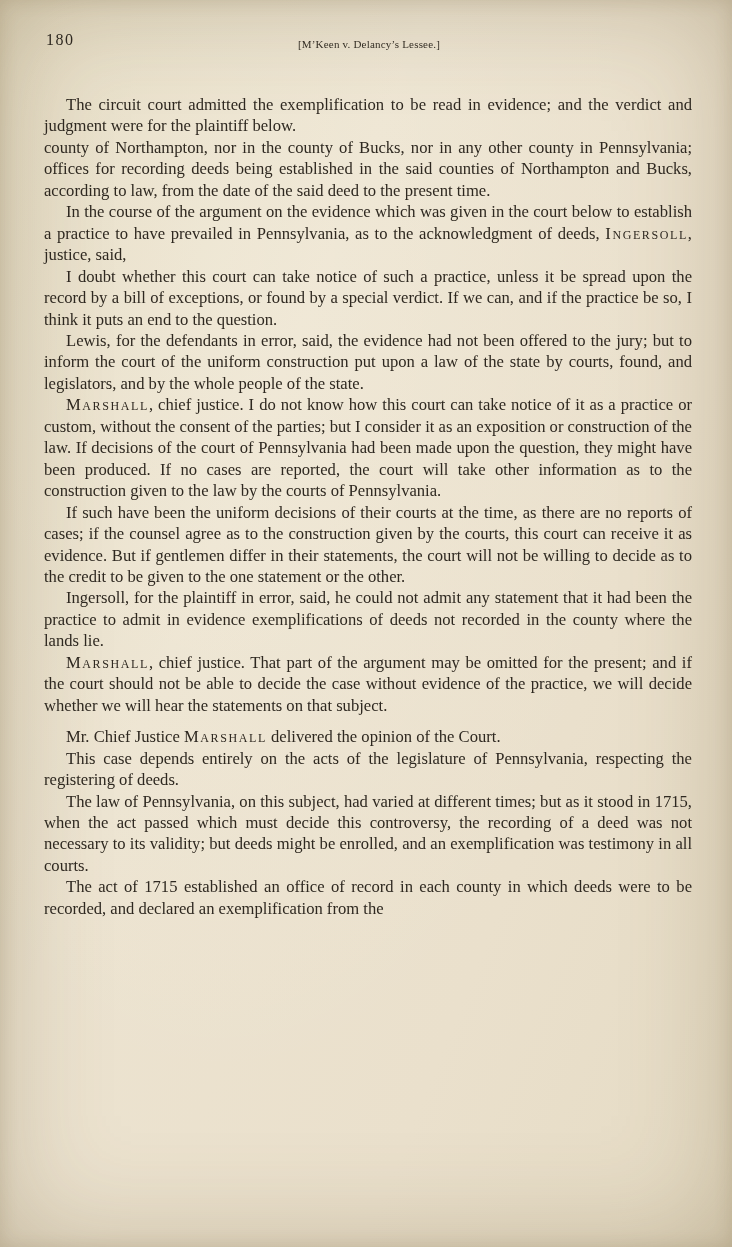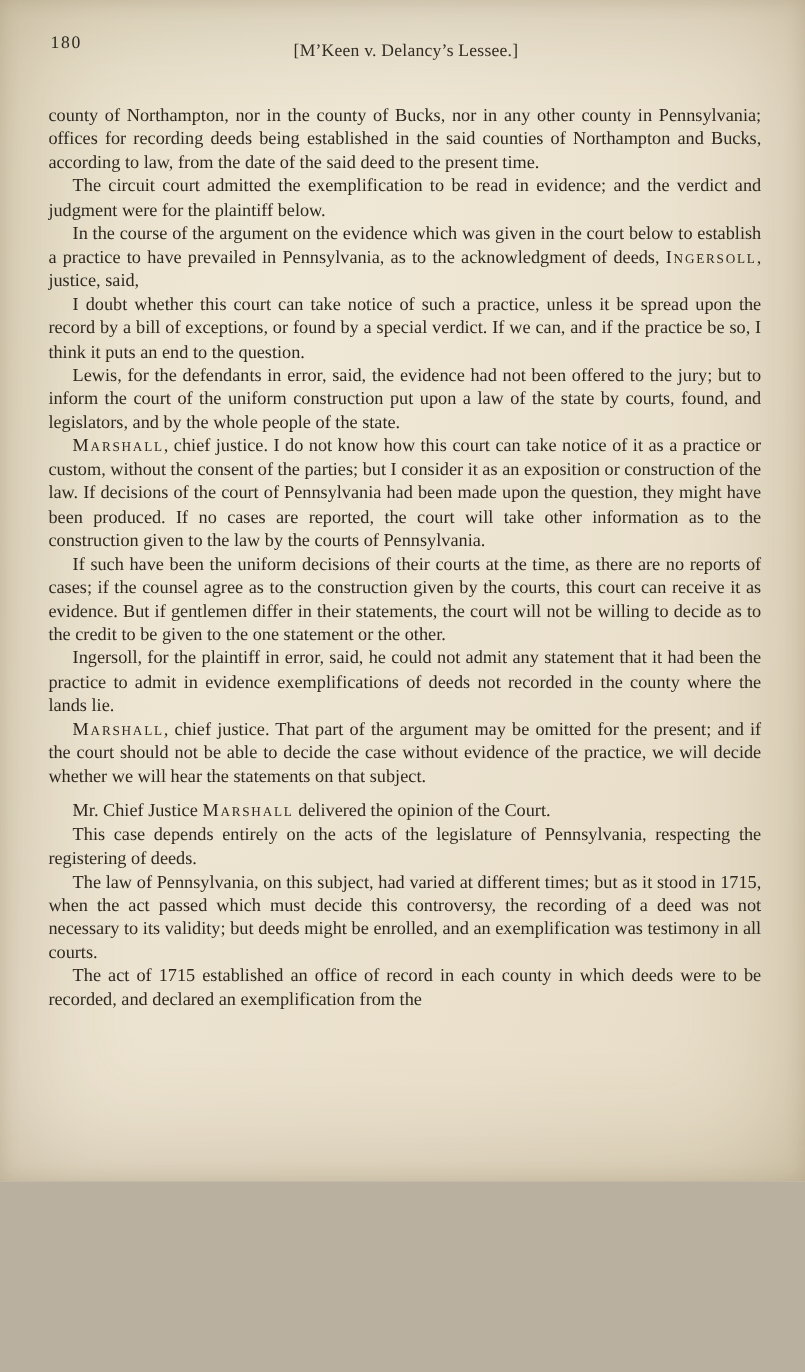--- a/index.html
+++ b/index.html
@@ -1,53 +1,53 @@
 <!DOCTYPE html>
 <html><head>
 <meta charset="utf-8">
 <style>
   html,body{margin:0;padding:0;background:#b9b0a0;}
   .page{
     position:relative;
-    width:732px;height:1074px;
+    width:732px;height:1247px;
     margin:0 auto;
     background:
       radial-gradient(ellipse at 30% 20%, rgba(255,252,240,.25), rgba(0,0,0,0) 60%),
       linear-gradient(112deg,#e2d8bf 0%,#ece3d0 35%,#eae0cc 70%,#e5dbc4 100%);
     box-shadow:inset 0 0 110px rgba(105,85,45,.30), inset 0 0 18px rgba(105,85,45,.18);
     font-family:"Liberation Serif","DejaVu Serif",serif;
     color:#2e2820;
     overflow:hidden;
   }
   .header-row{position:absolute;top:28px;left:46px;right:40px;}
   .page-number{position:absolute;left:0;top:3px;font-size:16px;letter-spacing:1.5px;}
   .court-title{text-align:center;font-size:17.5px;letter-spacing:2.5px;word-spacing:4px;}
-  .caption{text-align:center;font-size:16px;margin-top:10px;letter-spacing:.2px;color:#332d24;}
+  .caption{text-align:center;font-size:11px;margin-top:10px;letter-spacing:.2px;color:#332d24;}
   .body-text{
     position:absolute;top:94px;left:44px;right:40px;
     text-align:justify;
     font-size:16.6px;line-height:21.45px;
     text-rendering:optimizeLegibility;
   }
   p.para{margin:0;}
   p.indent{text-indent:22px;}
   p.section-break{margin-top:10px;}
   .smallcaps{font-variant:small-caps;letter-spacing:1.6px;}
 </style>
 </head>
 <body>
 
 <div class="page">
   <div class="header-row">
     <span class="page-number">180</span>
     <div class="caption">[M’Keen v. Delancy’s Lessee.]</div>
   </div>
   <div class="body-text">
+      <p class="para indent"><span>The circuit court admitted the exemplification to be read in evidence; and the verdict and judgment were for the plaintiff below.</span></p>
       <p class="para"><span>county of Northampton, nor in the county of Bucks, nor in any other county in Pennsylvania; offices for recording deeds being established in the said counties of Northampton and Bucks, according to law, from the date of the said deed to the present time.</span></p>
-      <p class="para indent"><span>The circuit court admitted the exemplification to be read in evidence; and the verdict and judgment were for the plaintiff below.</span></p>
       <p class="para indent"><span>In the course of the argument on the evidence which was given in the court below to establish a practice to have prevailed in Pennsylvania, as to the acknowledgment of deeds, </span><span class="smallcaps">Ingersoll</span><span>, justice, said,</span></p>
       <p class="para indent"><span>I doubt whether this court can take notice of such a practice, unless it be spread upon the record by a bill of exceptions, or found by a special verdict.  If we can, and if the practice be so, I think it puts an end to the question.</span></p>
       <p class="para indent"><span>Lewis, for the defendants in error, said, the evidence had not been offered to the jury; but to inform the court of the uniform construction put upon a law of the state by courts, found, and legislators, and by the whole people of the state.</span></p>
       <p class="para indent"><span class="smallcaps">Marshall</span><span>, chief justice.  I do not know how this court can take notice of it as a practice or custom, without the consent of the parties; but I consider it as an exposition or construction of the law.  If decisions of the court of Pennsylvania had been made upon the question, they might have been produced.  If no cases are reported, the court will take other information as to the construction given to the law by the courts of Pennsylvania.</span></p>
       <p class="para indent"><span>If such have been the uniform decisions of their courts at the time, as there are no reports of cases; if the counsel agree as to the construction given by the courts, this court can receive it as evidence.  But if gentlemen differ in their statements, the court will not be willing to decide as to the credit to be given to the one statement or the other.</span></p>
       <p class="para indent"><span>Ingersoll, for the plaintiff in error, said, he could not admit any statement that it had been the practice to admit in evidence exemplifications of deeds not recorded in the county where the lands lie.</span></p>
       <p class="para indent"><span class="smallcaps">Marshall</span><span>, chief justice.  That part of the argument may be omitted for the present; and if the court should not be able to decide the case without evidence of the practice, we will decide whether we will hear the statements on that subject.</span></p>
       <p class="para indent section-break"><span>Mr. Chief Justice </span><span class="smallcaps">Marshall</span><span> delivered the opinion of the Court.</span></p>
       <p class="para indent"><span>This case depends entirely on the acts of the legislature of Pennsylvania, respecting the registering of deeds.</span></p>
       <p class="para indent"><span>The law of Pennsylvania, on this subject, had varied at different times; but as it stood in 1715, when the act passed which must decide this controversy, the recording of a deed was not necessary to its validity; but deeds might be enrolled, and an exemplification was testimony in all courts.</span></p>

